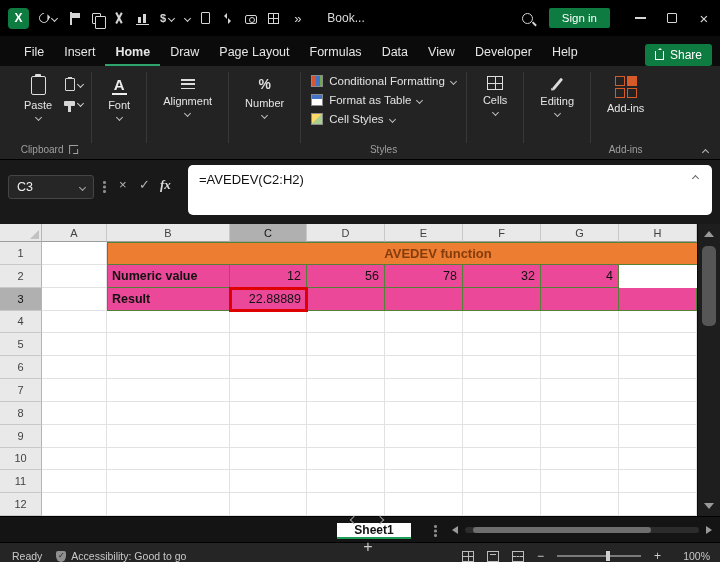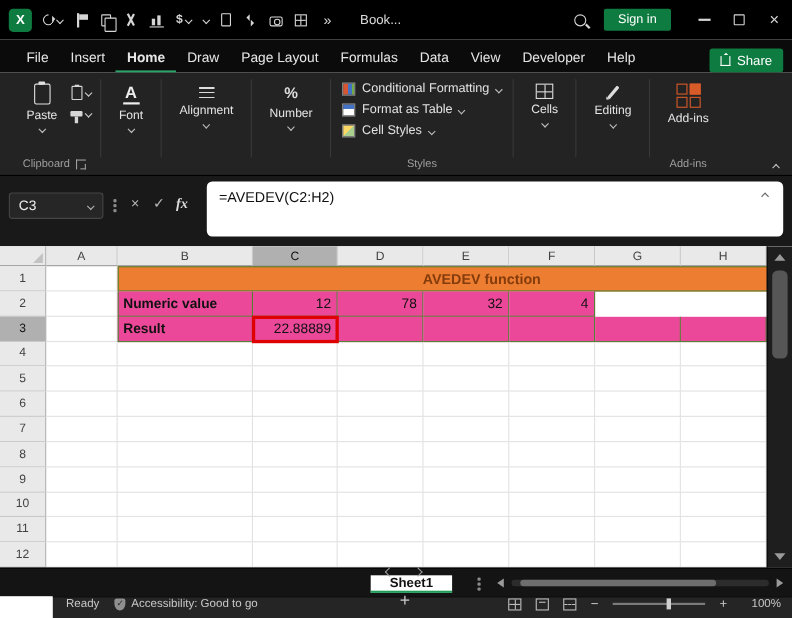--- a/index.html
+++ b/index.html
@@ -132,21 +132,21 @@
   .tabnav .cv { width:6px; height:6px; border-width:1.6px; }
   .sheet-tab { height:100%; background:#fff; color:#111; display:flex; align-items:center; padding:0 17px; font-size:12px; font-weight:bold; border-bottom:2px solid #1F9D58; margin-left:28px; }
   .add-sheet { font-size:16px; color:#c9c9c9; margin-left:16px; line-height:1; }
   .tab-dots { left:434px; top:8px; }
   .hscroll { position:absolute; left:452px; right:8px; top:0; bottom:0; display:flex; align-items:center; gap:7px; }
   .t-left { border-width:4.5px 6px 4.5px 0; border-color:transparent #9a9a9a transparent transparent; }
   .t-right { border-width:4.5px 0 4.5px 6px; border-color:transparent transparent transparent #9a9a9a; }
   .htrack { flex:1; height:6px; background:#2c2c2c; border-radius:3px; position:relative; }
   .hthumb { position:absolute; left:8px; width:76%; top:0; bottom:0; background:#6e6e6e; border-radius:3px; }
   
-  .statusbar { height:20px; background:#252525; border-top:1px solid #000; display:flex; align-items:flex-start; font-size:10.5px; color:#c8c8c8; padding:0 8px; gap:14px; flex-shrink:0;margin-left:48px; }
+  .statusbar { height:20px; background:#252525; border-top:1px solid #000; display:flex; align-items:flex-end; font-size:10.5px; color:#c8c8c8; padding:0 8px; gap:14px; flex-shrink:0; }
   .sb-ready { margin-left:4px; }
   .sb-acc { display:flex; align-items:center; gap:5px; }
   .ic-shield { width:10px; height:11px; background:#8f8f8f; border-radius:2px 2px 50% 50% / 2px 2px 55% 55%; color:#252525; font-size:8px; display:flex; align-items:center; justify-content:center; line-height:1; }
   .sb-right { margin-left:auto; display:flex; align-items:center; gap:13px; }
   .vi { width:12px; height:11px; border:1px solid #bdbdbd; position:relative; }
   .vi-normal::before { content:""; position:absolute; left:0; right:0; top:4px; height:1px; background:#bdbdbd; }
   .vi-normal::after { content:""; position:absolute; top:0; bottom:0; left:5px; width:1px; background:#bdbdbd; }
   .vi-layout::before { content:""; position:absolute; left:2px; right:2px; top:2px; height:1px; background:#bdbdbd; }
   .vi-break::before { content:""; position:absolute; left:0; right:0; top:4.5px; border-top:1px dashed #bdbdbd; }
   .zoom-minus, .zoom-plus { font-size:12px; color:#cfcfcf; line-height:1; }
@@ -362,20 +362,21 @@
       <div class="row">
         <div class="rh">1</div>
         <div class="cell w-a"></div>
         <div class="cell w-merged banner">AVEDEV function</div>
       </div>
       <div class="row">
         <div class="rh">2</div>
         <div class="cell w-a"></div>
         <div class="cell w-b g bl lbl">Numeric value</div>
         <div class="cell w-c g num">12</div>
+        <div class="cell w-78 g num">56</div>
         <div class="cell w-78 g num">78</div>
         <div class="cell w-78 g num">32</div>
         <div class="cell w-78 g num">4</div>
       </div>
       <div class="row">
         <div class="rh sel">3</div>
         <div class="cell w-a"></div>
         <div class="cell w-b g bl lbl">Result</div>
         <div class="cell w-c g num result-sel">22.88889</div>
         <div class="cell w-78 g"></div>

